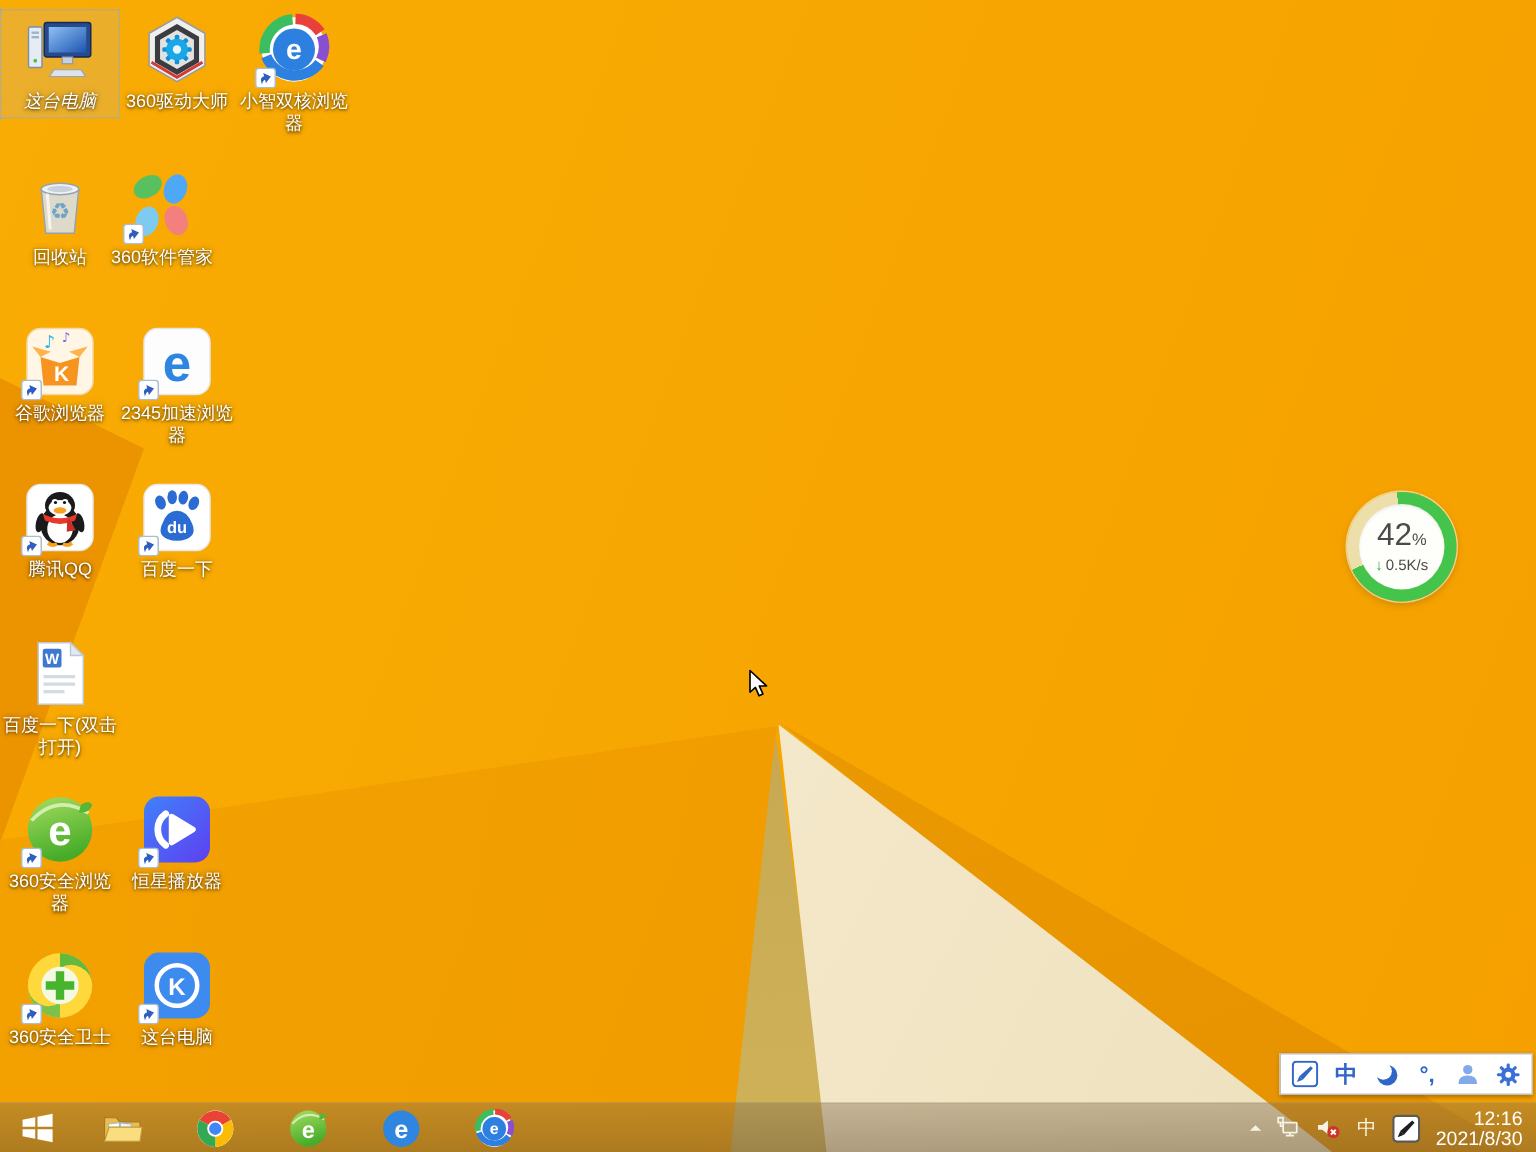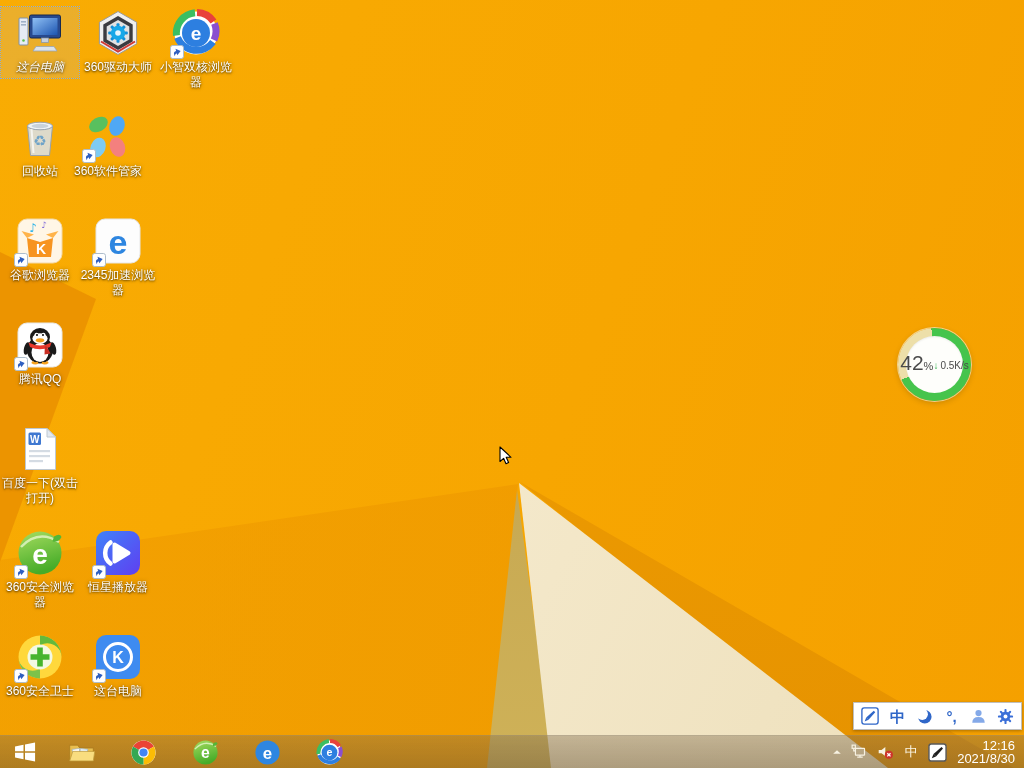--- a/index.html
+++ b/index.html
@@ -26,21 +26,21 @@
   .sc{position:absolute;left:-2px;bottom:-2px;line-height:0;}
   .lbl{margin-top:3px;max-width:76px;text-align:center;font-size:12px;line-height:15px;color:#fff;
        text-shadow:0 1px 2px rgba(0,0,0,.65),0 0 4px rgba(0,0,0,.35);word-break:break-all;}
 
   .widget{position:absolute;left:898px;top:328px;width:73px;height:73px;}
   .ring{width:73px;height:73px;border-radius:50%;
         background:conic-gradient(from 355deg,#45C44C 0deg 250deg,#EDDFA9 250deg 360deg);
         box-shadow:0 0 0 1px rgba(255,255,255,.55),0 2px 6px rgba(0,0,0,.18);
         display:flex;align-items:center;justify-content:center;}
   .ring-inner{width:57px;height:57px;border-radius:50%;background:#FEFEFB;
-        display:flex;flex-direction:row;align-items:center;justify-content:center;
+        display:flex;flex-direction:column;align-items:center;justify-content:center;
         box-shadow:inset 0 1px 2px rgba(0,0,0,.08);}
   .pct{color:#4A4A4A;font-size:21px;line-height:21px;}
   .pct .pctsign{font-size:11px;}
   .spd{margin-top:1px;font-size:10px;color:#4A4A4A;}
   .spd .dn{color:#2FB34C;margin-right:2px;font-weight:bold;}
 
   .ime-bar{position:absolute;right:2px;bottom:38px;height:26px;background:#FFFFFF;
         border:1px solid #BFBFBF;box-shadow:0 1px 3px rgba(0,0,0,.3);
         display:flex;align-items:center;padding:0 7px;gap:10px;}
   .ime-item{display:flex;align-items:center;justify-content:center;min-width:17px;height:100%;line-height:1;}
@@ -259,20 +259,40 @@
 <text x="24" y="37" font-size="34" font-weight="bold" fill="#2E86E0" text-anchor="middle" font-family="Liberation Sans">e</text>
           </svg>
           <span class="sc">
             <svg viewBox="0 0 14 14" width="14" height="14">
 <rect x="0.5" y="0.5" width="13" height="13" rx="2.2" fill="#FFFFFF" stroke="#AEBDCB"></rect>
 <path d="M3.6 10.6 L3.6 8.2 Q3.6 5.9 6.4 5.7 L6.4 3.4 L10.8 6.9 L6.4 10.3 L6.4 8.1 Q4.8 8.2 3.6 10.6 Z" fill="#2E5FC0" transform="rotate(-15 7 7)"></path>
             </svg>
           </span>
         </div>
         <div class="lbl">2345加速浏览器</div>
+      </div>
+      <div class="cell" style="left: 79px; top: 319px;">
+        <div class="art">
+          <svg viewBox="0 0 48 48" width="48" height="48">
+<rect x="2" y="2" width="44" height="44" rx="9" fill="#FFFFFF" stroke="#E8E8E8"></rect>
+<ellipse cx="13" cy="14" rx="3.4" ry="4.8" fill="#2B6BD4" transform="rotate(-20 13 14)"></ellipse>
+<ellipse cx="20.8" cy="10.5" rx="3.2" ry="4.6" fill="#2B6BD4"></ellipse>
+<ellipse cx="28.2" cy="10.8" rx="3.2" ry="4.6" fill="#2B6BD4" transform="rotate(8 28.2 10.8)"></ellipse>
+<ellipse cx="35.2" cy="14.5" rx="3.3" ry="4.7" fill="#2B6BD4" transform="rotate(24 35.2 14.5)"></ellipse>
+<path d="M14.5 27.5 Q17.5 19.5 24 19.5 Q30.5 19.5 33.8 27.5 Q37.5 35.5 30.5 38.3 Q24 40.8 17.5 38.3 Q10.5 35.5 14.5 27.5 Z" fill="#2B6BD4"></path>
+<text x="24" y="34" font-size="11" font-weight="bold" fill="#FFFFFF" text-anchor="middle" font-family="Liberation Sans">du</text>
+          </svg>
+          <span class="sc">
+            <svg viewBox="0 0 14 14" width="14" height="14">
+<rect x="0.5" y="0.5" width="13" height="13" rx="2.2" fill="#FFFFFF" stroke="#AEBDCB"></rect>
+<path d="M3.6 10.6 L3.6 8.2 Q3.6 5.9 6.4 5.7 L6.4 3.4 L10.8 6.9 L6.4 10.3 L6.4 8.1 Q4.8 8.2 3.6 10.6 Z" fill="#2E5FC0" transform="rotate(-15 7 7)"></path>
+            </svg>
+          </span>
+        </div>
+        <div class="lbl">百度一下</div>
       </div>
       <div class="cell" style="left: 79px; top: 527px;">
         <div class="art">
           <svg viewBox="0 0 48 48" width="48" height="48">
 <defs>
               <linearGradient id="hx" x1="0" y1="0" x2="1" y2="1">
                 <stop offset="0" stop-color="#3F82FA"></stop>
                 <stop offset="1" stop-color="#5F3FF0"></stop>
               </linearGradient>
             </defs>

